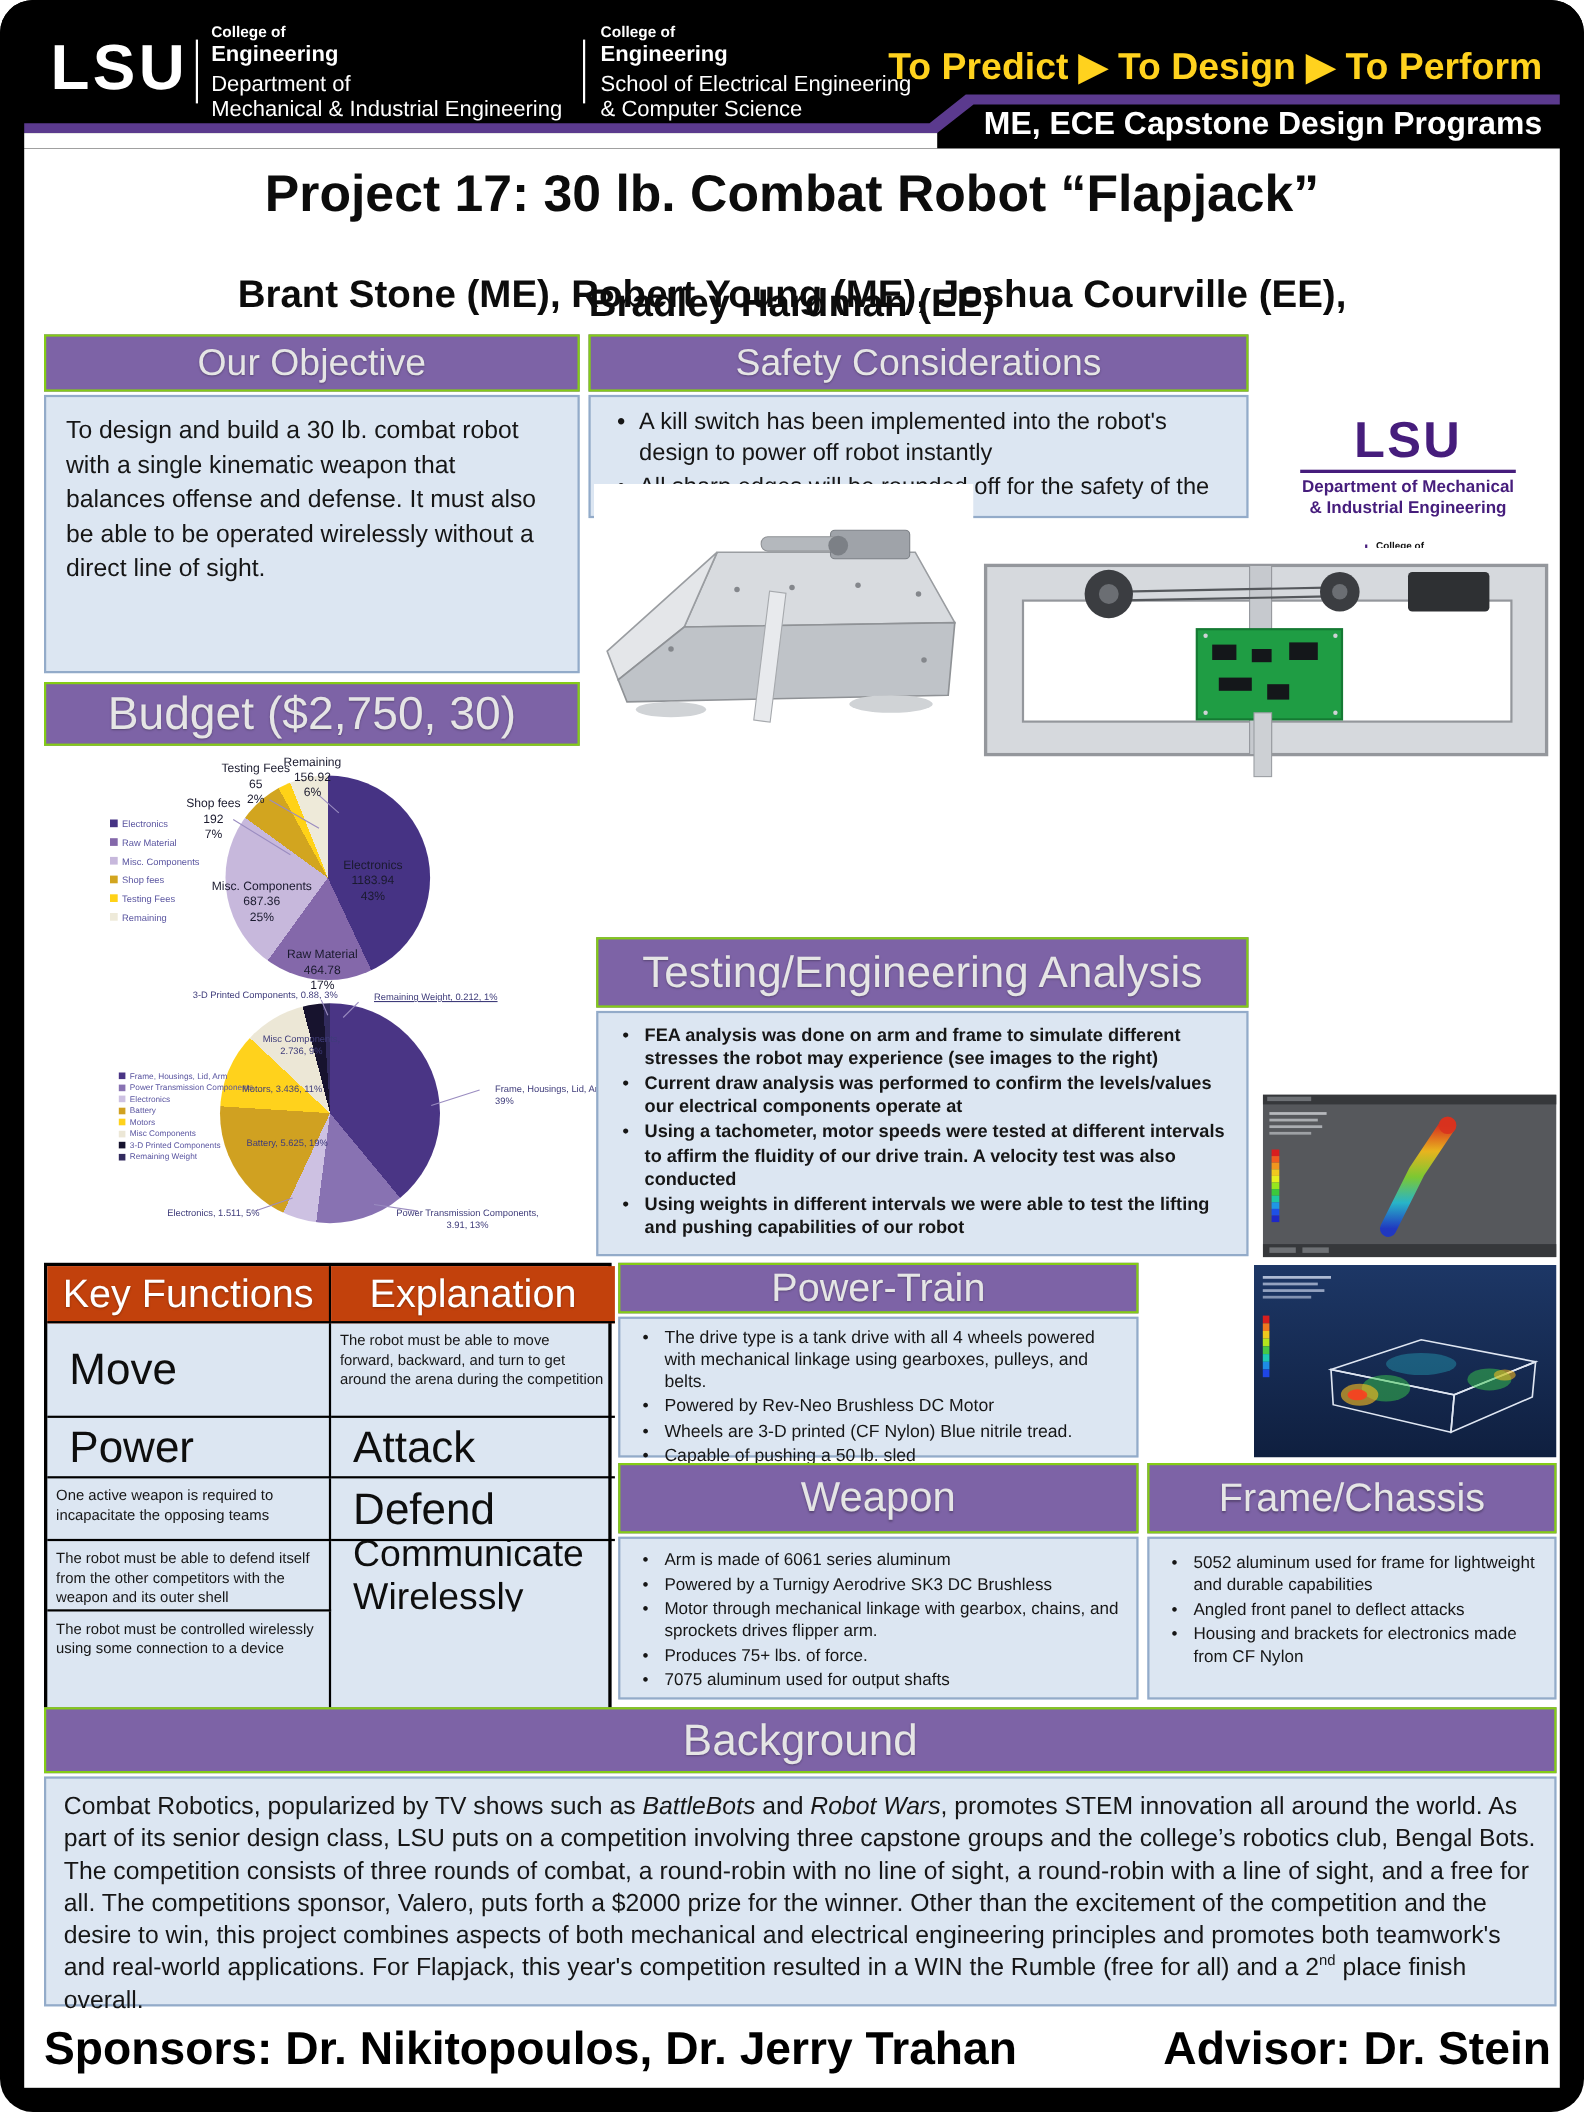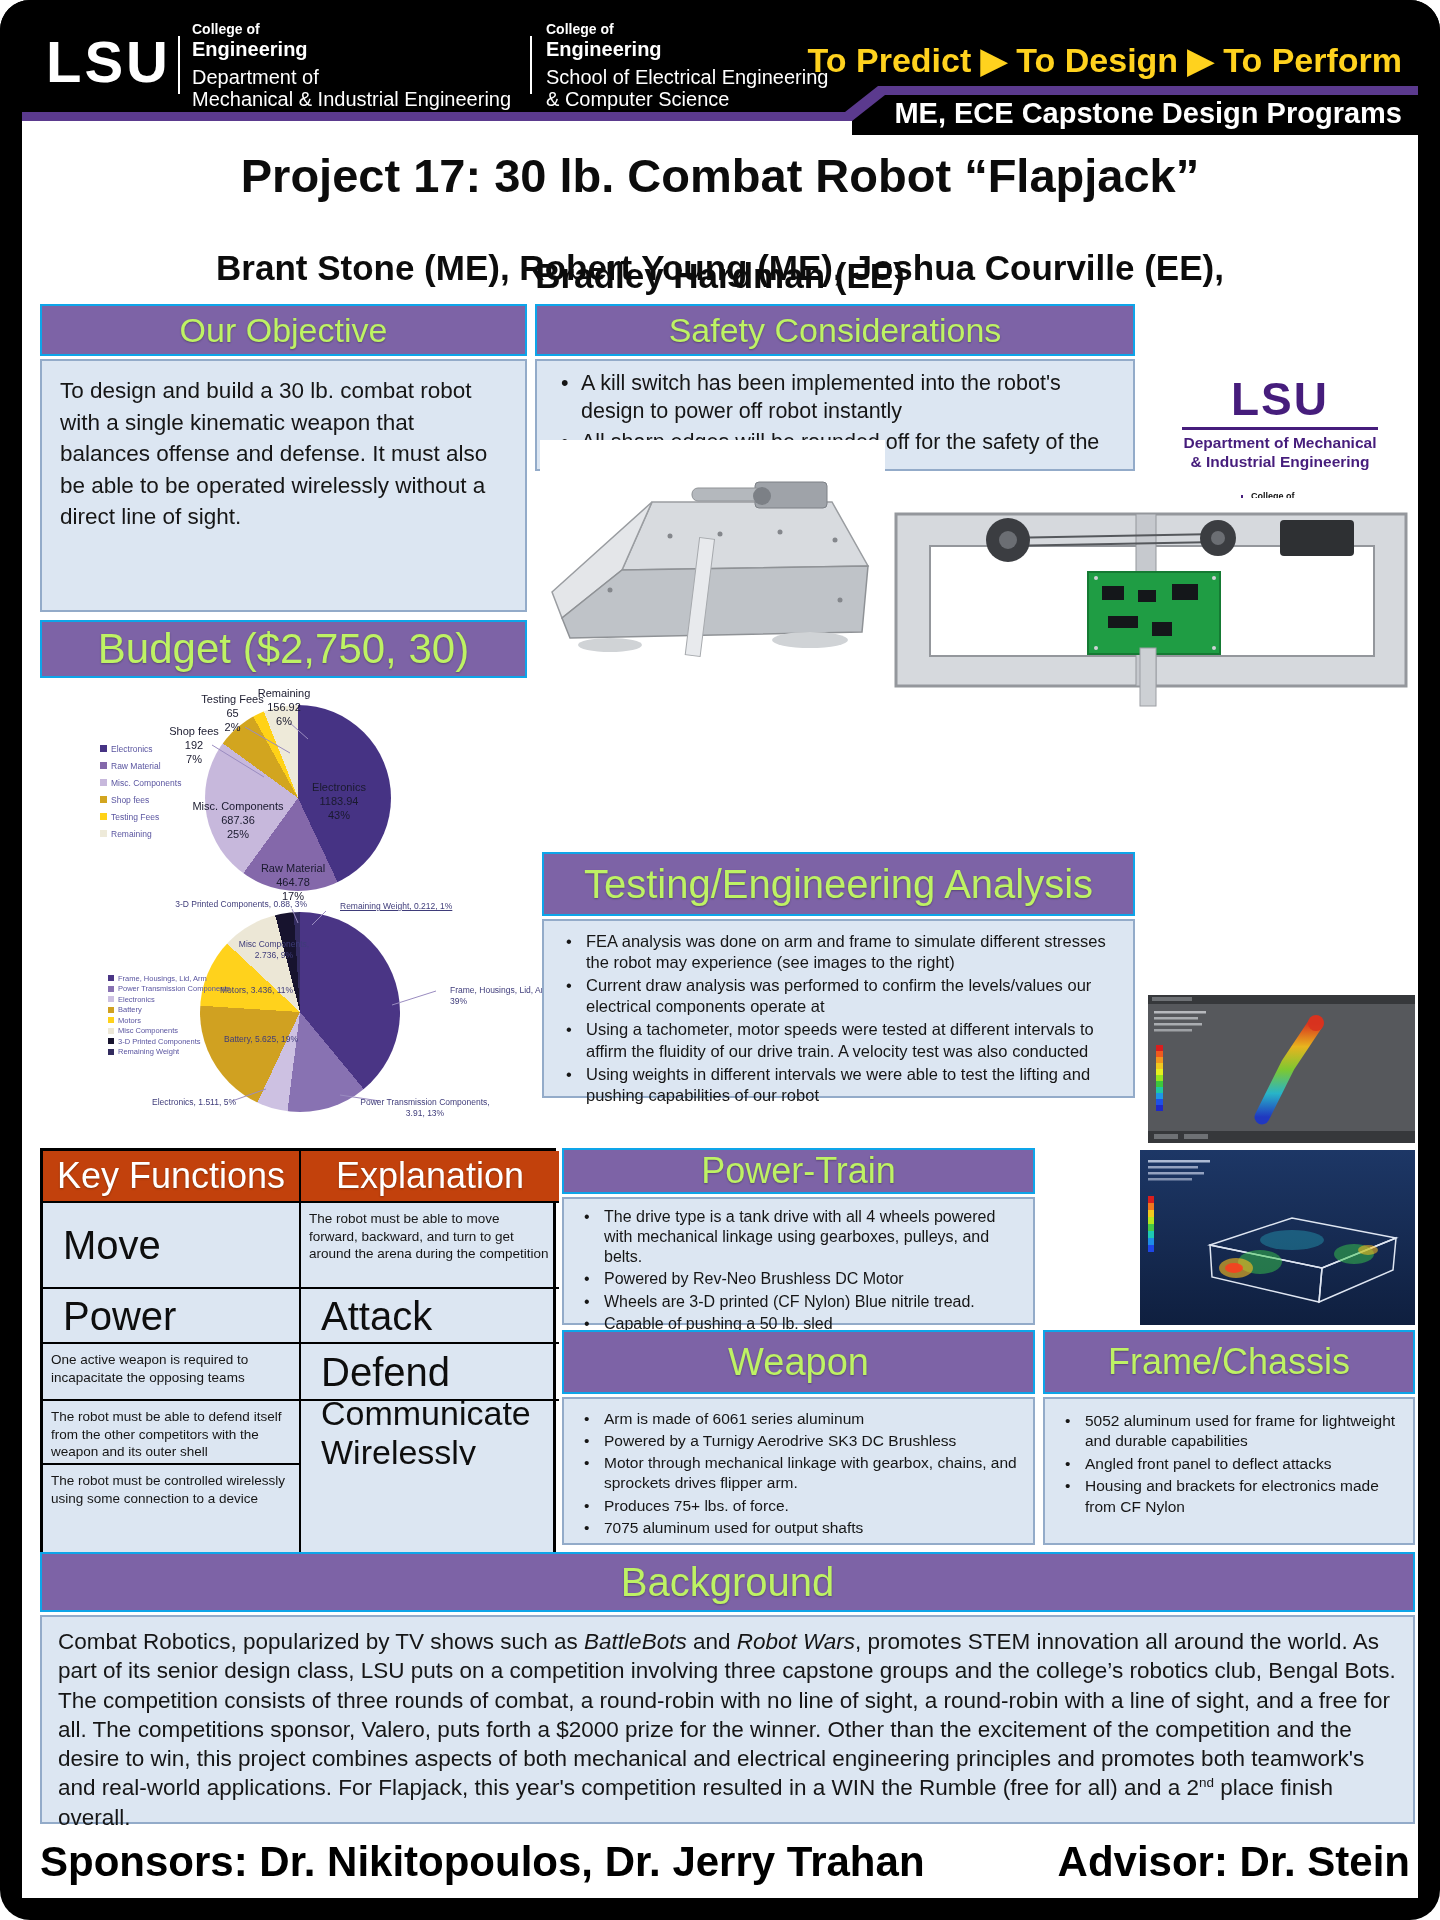--- a/index.html
+++ b/index.html
@@ -21,21 +21,21 @@
   .motto{position:absolute;right:38px;top:40px;color:#ffd21e;font-size:34px;font-weight:800;}
   .programs{position:absolute;right:38px;top:97px;color:#fff;font-size:29px;font-weight:800;}
   .stripe-svg{position:absolute;left:0;top:80px;width:1440px;height:55px;}
 
   
   .title{position:absolute;left:0;top:148px;width:1440px;text-align:center;font-size:47px;font-weight:800;color:#0c0c0c;}
   .authors{position:absolute;left:0;width:1440px;text-align:center;font-size:35px;font-weight:700;color:#0c0c0c;}
   .a1{top:210px;margin-top:38px;} .a2{top:256px;}
 
   
-  .phead{position:absolute;background:#7d63a6;border:2px solid #0ea5e9;color:#bef264;text-align:center;
+  .phead{position:absolute;background:#7d63a6;border:2px solid #84cc16;color:#e5e5e5;text-align:center;
          display:flex;align-items:center;justify-content:center;text-shadow:0 1px 2px rgba(0,0,0,.3);}
   .pbody{position:absolute;background:#dce6f2;border:2px solid #93abc9;color:#161616;}
   ul.blt{margin:0;padding:0 6px 0 30px;list-style:none;}
   ul.blt li{position:relative;margin:0 0 2px 0;}
   ul.blt li::before{content:"•";position:absolute;left:-20px;}
 
   
   .obj-h{left:40px;top:304px;width:487px;height:52px;font-size:34px;}
   .obj-b{left:40px;top:359px;width:487px;height:253px;padding:14px 18px;font-size:22.5px;line-height:1.4;}
   .saf-h{left:535px;top:304px;width:600px;height:52px;font-size:34px;}
@@ -77,21 +77,21 @@
 
   
   .img-box{position:absolute;}
   .rb-cad{left:540px;top:440px;width:345px;height:272px;}
   .ch-cad{left:888px;top:498px;width:527px;height:210px;}
   .fea-gray{left:1148px;top:995px;width:267px;height:148px;}
   .fea-blue{left:1140px;top:1150px;width:275px;height:175px;}
 
   
   .tst-h{left:542px;top:852px;width:593px;height:64px;font-size:40px;}
-  .tst-b{left:542px;top:919px;width:593px;height:179px;padding:10px 12px;font-size:16.5px;line-height:1.28;}
+  .tst-b{left:542px;top:919px;width:593px;height:223px;padding:10px 12px;font-size:16.5px;line-height:1.28;font-weight:bold;}
 
   
   .kf-table{position:absolute;left:40px;top:1148px;width:516px;display:grid;
             grid-template-columns:258px 258px;grid-template-rows:52px 86px 55px 57px 64px 100px;
             border:3px solid #000;background:#dce6f2;}
   .kf-cell{border-right:2.5px solid #000;border-bottom:2.5px solid #000;overflow:hidden;}
   .kf-cell:nth-child(2n){border-right:none;}
   .kf-hcell{background:#c2410c;color:#fff;font-size:36px;display:flex;align-items:center;justify-content:center;text-shadow:0 1px 2px rgba(0,0,0,.3);}
   .kf-label{font-size:40px;color:#0e0e0e;display:flex;align-items:center;padding-left:20px;line-height:1.15;}
   .kf-exp{font-size:13.5px;color:#161616;padding:7px 8px;line-height:1.3;}

